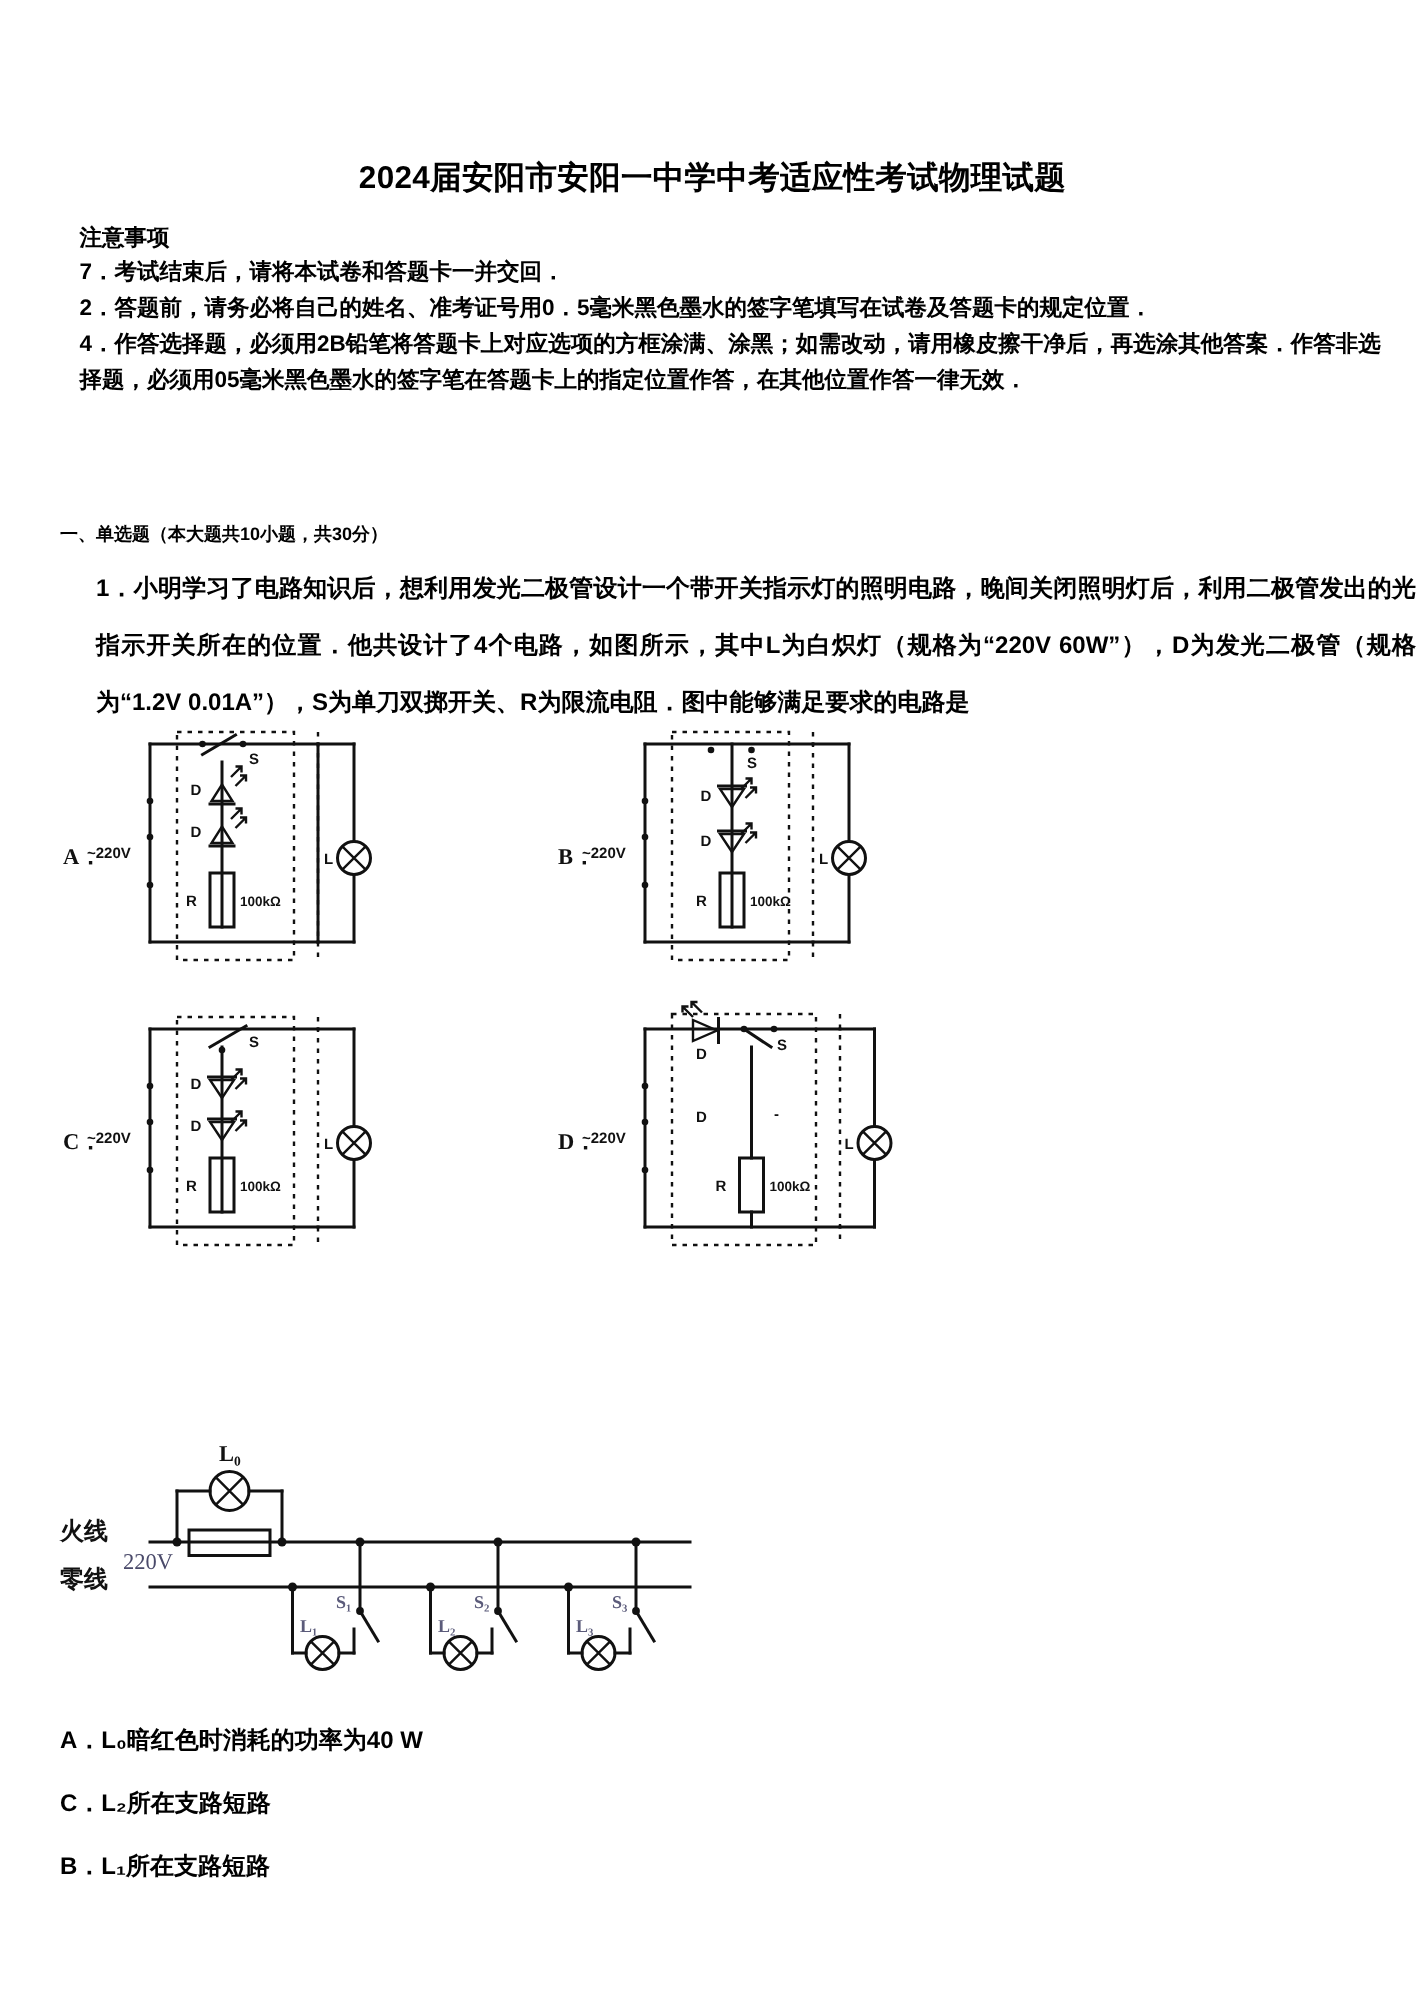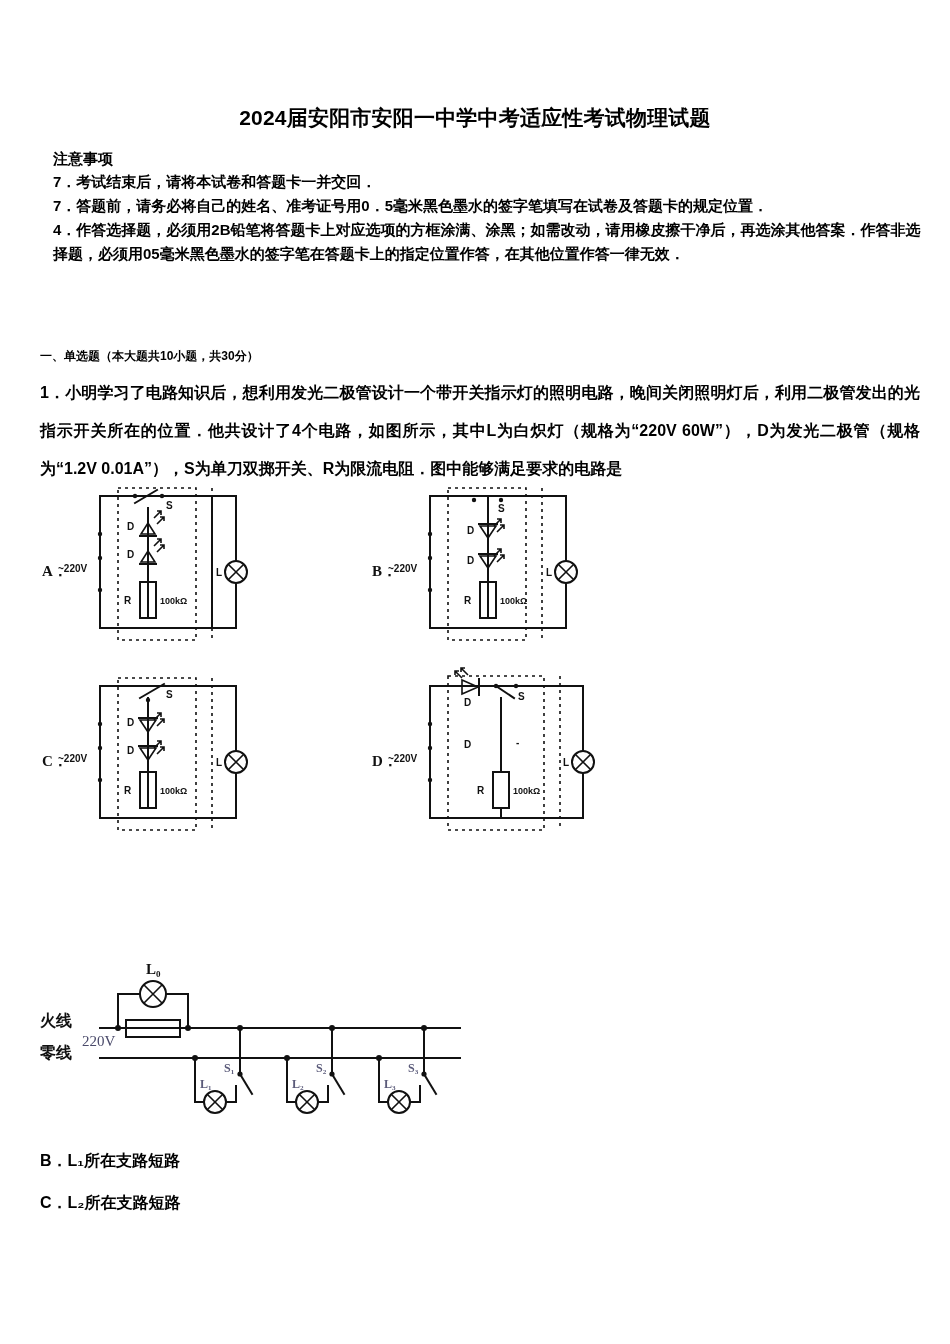--- a/index.html
+++ b/index.html
@@ -75,21 +75,21 @@
     position: absolute;
     left: 40px;
     width: 880px;
     font-size: 16px;
     font-weight: bold;
     line-height: 38px;
     font-family: "Liberation Sans", "DejaVu Sans", sans-serif;
     text-align: justify;
     text-justify: inter-ideograph;
   }
-  #q1-body { top: 374px; }
+  #q1-body { top: 374px; margin-left: 24px; }
   #q2-body { top: 850px; }
 
   .opt-list {
     position: absolute;
     left: 40px;
     width: 600px;
     font-size: 16px;
     font-weight: bold;
     font-family: "Liberation Sans", "DejaVu Sans", sans-serif;
   }
@@ -138,21 +138,21 @@
 </head>
 <body>
 
 <div class="page">
 
   <div class="doc-title">2024届安阳市安阳一中学中考适应性考试物理试题</div>
 
   <div class="notice">
     <div class="notice-head">注意事项</div>
     <div class="notice-item">7．考试结束后，请将本试卷和答题卡一并交回．</div>
-    <div class="notice-item">7．答题前，请务必将自己的姓名、准考证号用0．5毫米黑色墨水的签字笔填写在试卷及答题卡的规定位置．</div>
+    <div class="notice-item">2．答题前，请务必将自己的姓名、准考证号用0．5毫米黑色墨水的签字笔填写在试卷及答题卡的规定位置．</div>
     <div class="notice-item">4．作答选择题，必须用2B铅笔将答题卡上对应选项的方框涂满、涂黑；如需改动，请用橡皮擦干净后，再选涂其他答案．作答非选择题，必须用05毫米黑色墨水的签字笔在答题卡上的指定位置作答，在其他位置作答一律无效．</div>
   </div>
 
   <div class="section-head">一、单选题（本大题共10小题，共30分）</div>
 
   <div class="q-body" id="q1-body"><span>1．</span><span>小明学习了电路知识后，想利用发光二极管设计一个带开关指示灯的照明电路，晚间关闭照明灯后，利用二极管发出的光指示开关所在的位置．他共设计了4个电路，如图所示，其中L为白炽灯（规格为“220V 60W”），D为发光二极管（规格为“1.2V 0.01A”），S为单刀双掷开关、R为限流电阻．图中能够满足要求的电路是</span></div>
 
   <div id="fig-q1">
 
     <div class="circuit-cell cc-a">
@@ -395,17 +395,18 @@
       <path class="wire" d="M370 140 L380 140"></path>
       <path class="wire" d="M380 140 L380 124"></path>
       <text class="lbl2s" x="344" y="126">L₃</text>
       <circle class="node" cx="384" cy="112" r="2.6"></circle>
       <path class="wire" d="M384 112 L396 132"></path>
       <text class="lbl2s" x="368" y="110">S₃</text>
     </svg>
   </div>
 
   <div class="opt-list" id="q2-options">
+    <div class="opt-row">A．L₀暗红色时消耗的功率为40 W</div>
+    <div class="opt-row">C．L₂所在支路短路</div>
     <div class="opt-row">B．L₁所在支路短路</div>
-    <div class="opt-row">C．L₂所在支路短路</div>
   </div>
 
 </div>
 
 </body></html>

